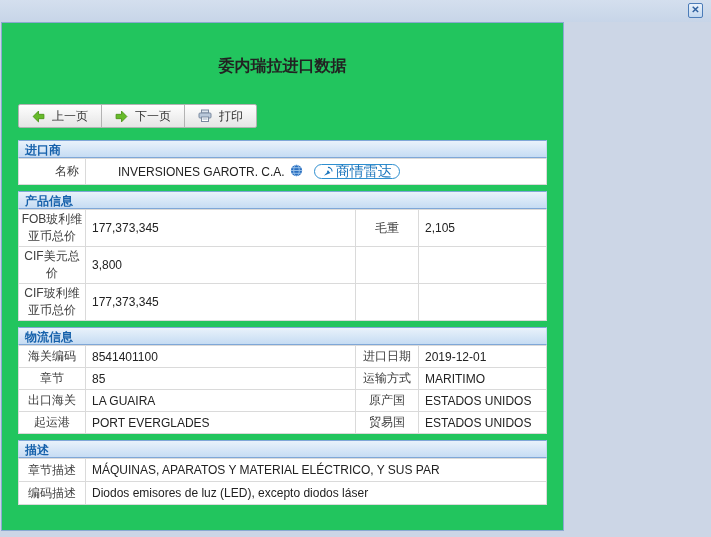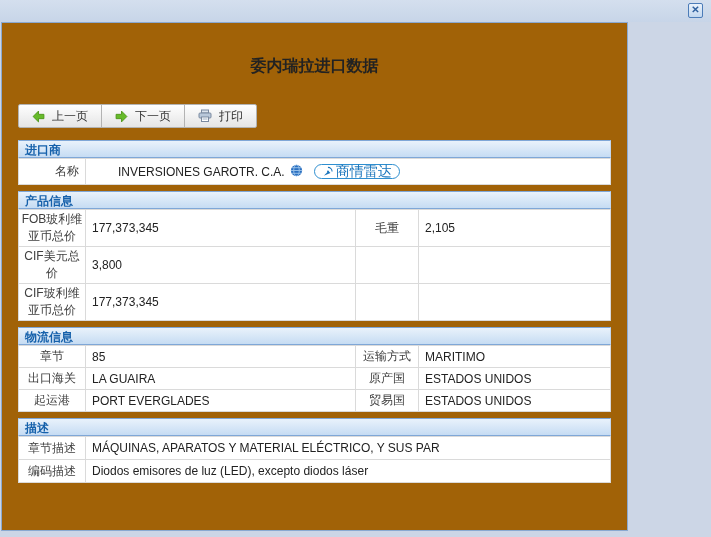--- a/index.html
+++ b/index.html
@@ -18,22 +18,22 @@
     position:absolute; top:3px; right:8px;
     width:15px; height:15px; box-sizing:border-box;
     border:1px solid #4c7cb8; border-radius:2px;
     background:linear-gradient(#eaf2fb,#c2d7ef);
     color:#2d5f9e; font-size:10px; line-height:12px; font-weight:bold;
     text-align:center; cursor:pointer;
   }
   
   .dialog {
     position:absolute; top:22px; left:1px;
-    width:627px; height:509px; box-sizing:border-box;
-    background:#a16207; border:1px solid #8aa9d1;
+    width:563px; height:509px; box-sizing:border-box;
+    background:#22c55e; border:1px solid #8aa9d1;
   }
   .dlg-title {
     margin:33px 0 0 0; text-align:center;
     font-size:16px; font-weight:bold; color:#222222;
   }
   
   .toolbar { margin:27px 0 0 16px; display:flex; }
   .tb-btn {
     display:inline-flex; align-items:center; gap:7px;
     height:24px; box-sizing:border-box; padding:0 13px;
@@ -188,20 +188,26 @@
     <div class="section">
       <div class="sec-hd">物流信息</div>
       <table class="tbl-logi">
         <colgroup>
             <col class="c-l1">
             <col class="c-v1">
             <col class="c-l2">
             <col class="c-v2">
           </colgroup>
         <tbody>
+            <tr>
+          <td class="lbl">海关编码</td>
+          <td class="val">8541401100</td>
+          <td class="lbl">进口日期</td>
+          <td class="val">2019-12-01</td>
+        </tr>
         <tr>
           <td class="lbl">章节</td>
           <td class="val">85</td>
           <td class="lbl">运输方式</td>
           <td class="val">MARITIMO</td>
         </tr>
         <tr>
           <td class="lbl">出口海关</td>
           <td class="val">LA GUAIRA</td>
           <td class="lbl">原产国</td>

